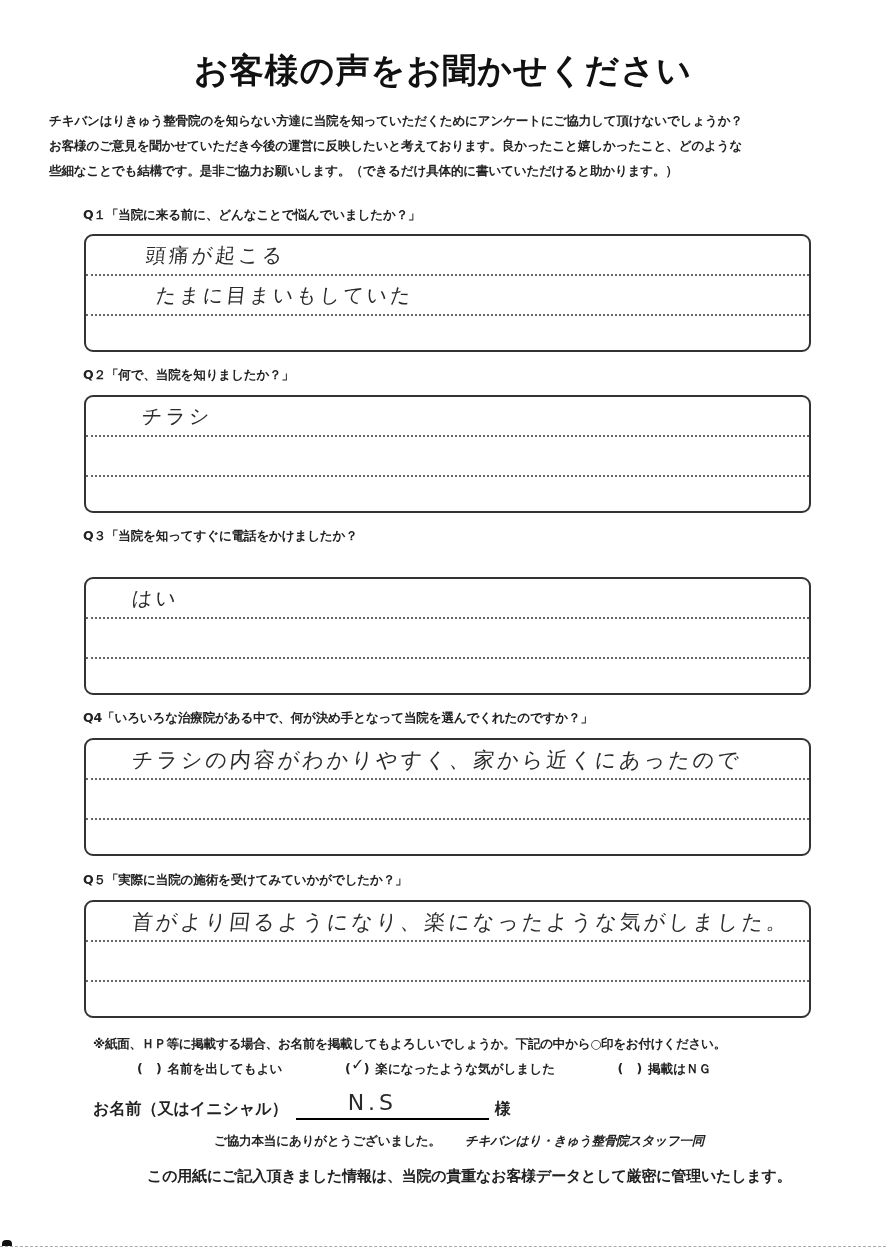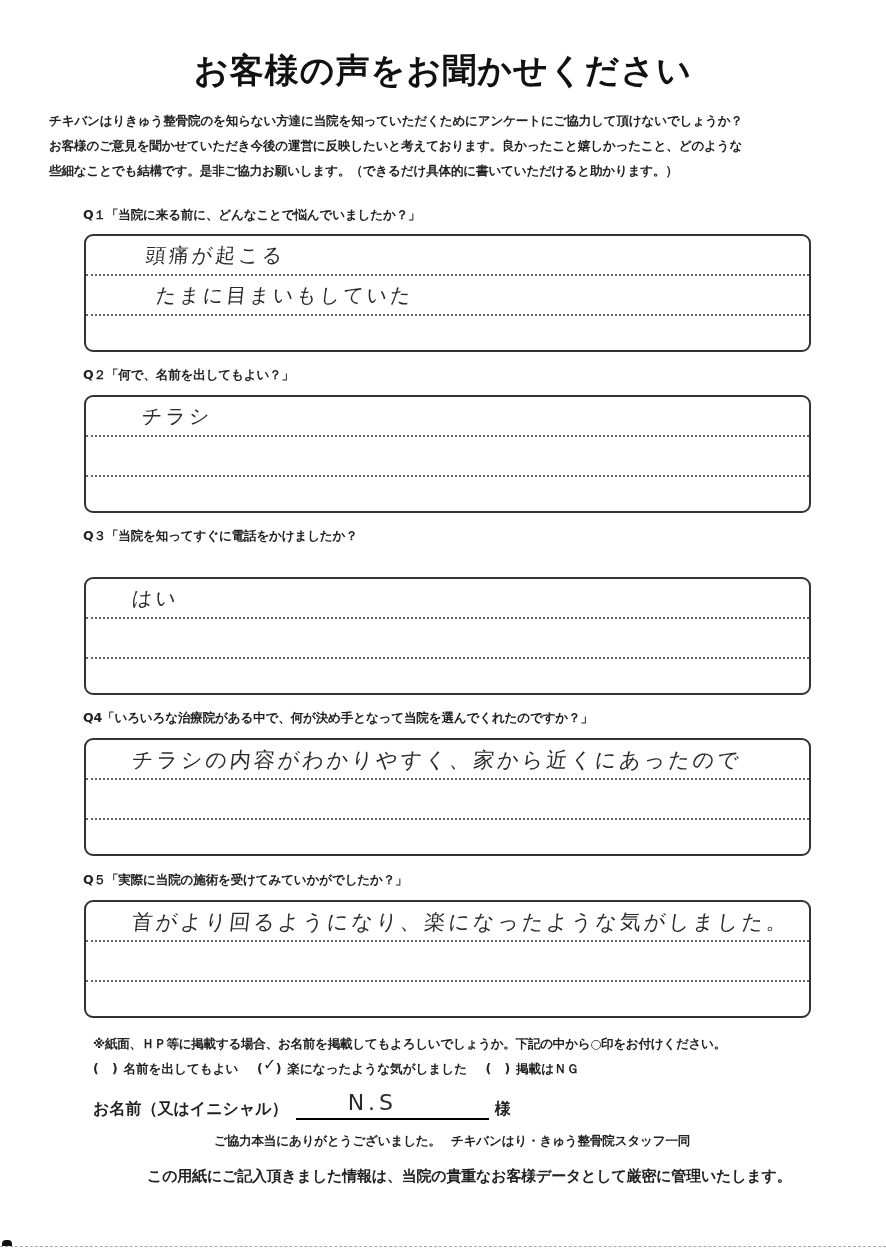--- a/index.html
+++ b/index.html
@@ -42,42 +42,42 @@
     }
     .hand.l2 { top: 46px; }
     .consent {
       position: absolute; left: 93px; top: 1036px; font-size: 12.6px;
       font-weight: bold; color: #222; white-space: nowrap; letter-spacing: -0.3px;
     }
     .options {
       position: absolute; left: 93px; top: 1061px; font-size: 12.6px;
       font-weight: bold; color: #222; white-space: nowrap;
     }
-    .options .opt { margin-right: 14px; }
+    .options .opt { margin-right: 14px; margin-left: 44px; }
     .options .paren { display: inline-block; width: 26px; position: relative; }
     .options .check {
       position: absolute; left: 6px; top: -6px; font-size: 16px; font-weight: normal;
     }
     .name-row {
       position: absolute; left: 93px; top: 1094px; font-size: 16px;
       font-weight: bold; color: #222; white-space: nowrap; display: flex; align-items: flex-end;
     }
     .name-line {
       display: inline-block; width: 193px; border-bottom: 2px solid #000000;
       margin: 0 6px 0 8px; height: 24px; position: relative;
     }
     .name-line .val {
       position: absolute; left: 52px; top: -4px; font-size: 22px; font-weight: normal;
       color: #2a2a2a; letter-spacing: 4px;
     }
     .thanks {
       position: absolute; left: 214px; top: 1133px; font-size: 12.6px; font-weight: bold;
       color: #222; white-space: nowrap; letter-spacing: -0.2px;
     }
-    .thanks .staff { margin-left: 10px; }
+    .thanks .staff { margin-left: 24px; font-style: italic; }
     .privacy {
       position: absolute; left: 147px; top: 1167px; font-size: 15px; font-weight: bold;
       color: #222; white-space: nowrap; letter-spacing: -0.2px;
     }
     .scan-edge {
       position: absolute; left: 0; right: 0; top: 1246px; height: 0;
       border-top: 1px dashed #aaa;
     }
     .scan-mark {
       position: absolute; left: 2px; top: 1240px; width: 10px; height: 6px;
@@ -96,21 +96,21 @@
 </div>
 
 <div class="q-label" style="top:203px;text-align:right;">Q１「当院に来る前に、どんなことで悩んでいましたか？」</div>
 <div class="answer-box" style="top:234px;">
   <div class="rule r1"></div>
   <div class="rule r2"></div>
   <div class="hand" style="left:60px;">頭痛が起こる</div>
   <div class="hand l2" style="left:70px;">たまに目まいもしていた</div>
 </div>
 
-<div class="q-label" style="top:363px;">Q２「何で、名前を出してもよい？」</div>
+<div class="q-label" style="top:363px;">Q２「何で、当院を知りましたか？」</div>
 <div class="answer-box" style="top:395px;">
   <div class="rule r1"></div>
   <div class="rule r2"></div>
   <div class="hand" style="left:56px;">チラシ</div>
 </div>
 
 <div class="q-label" style="top:524px;">
   <span>Q３「当院を知ってすぐに電話をかけましたか？</span>
 </div>
 <div class="answer-box" style="top:577px;">

